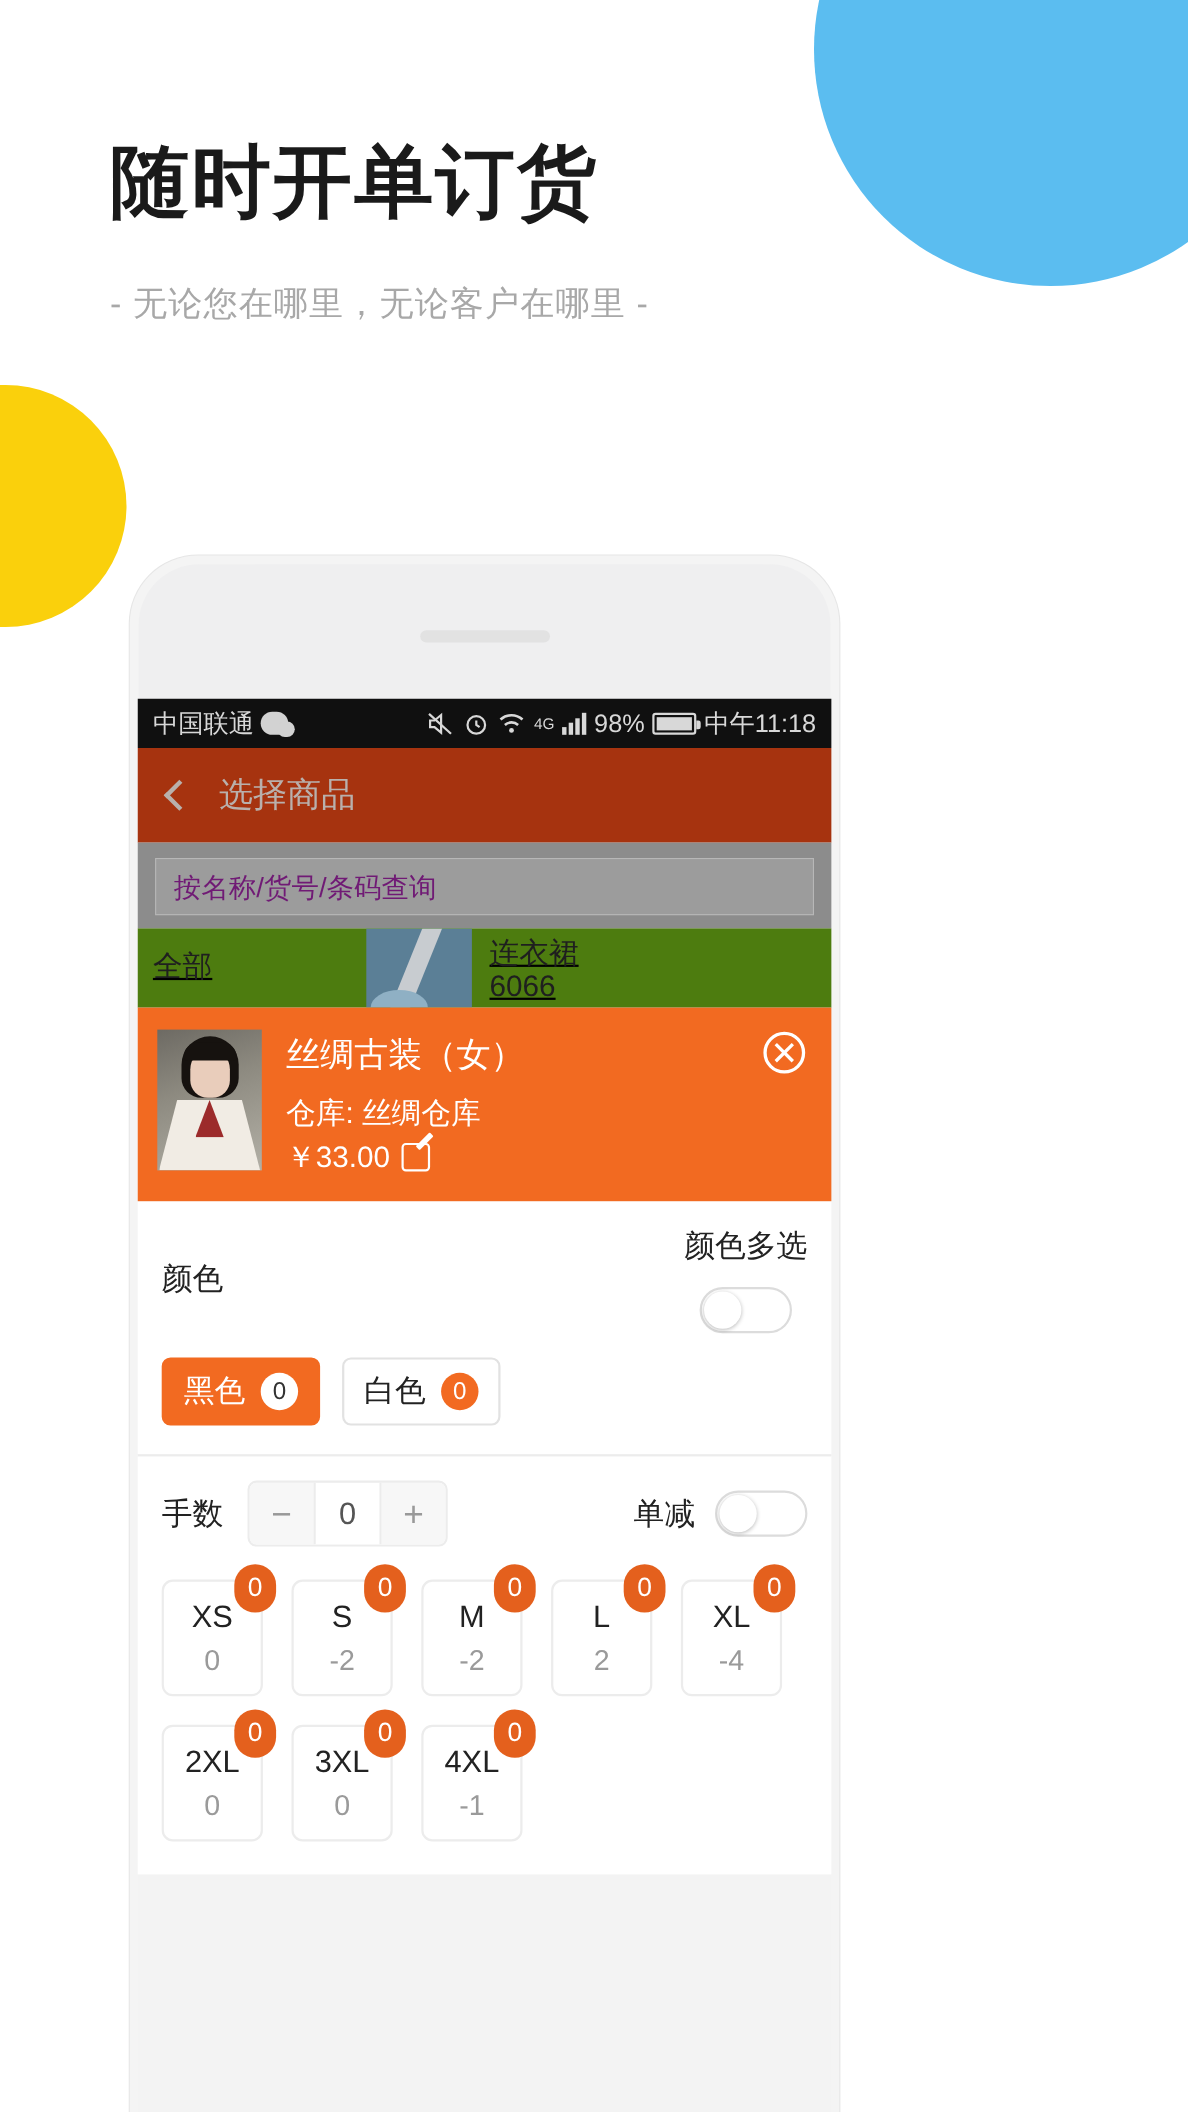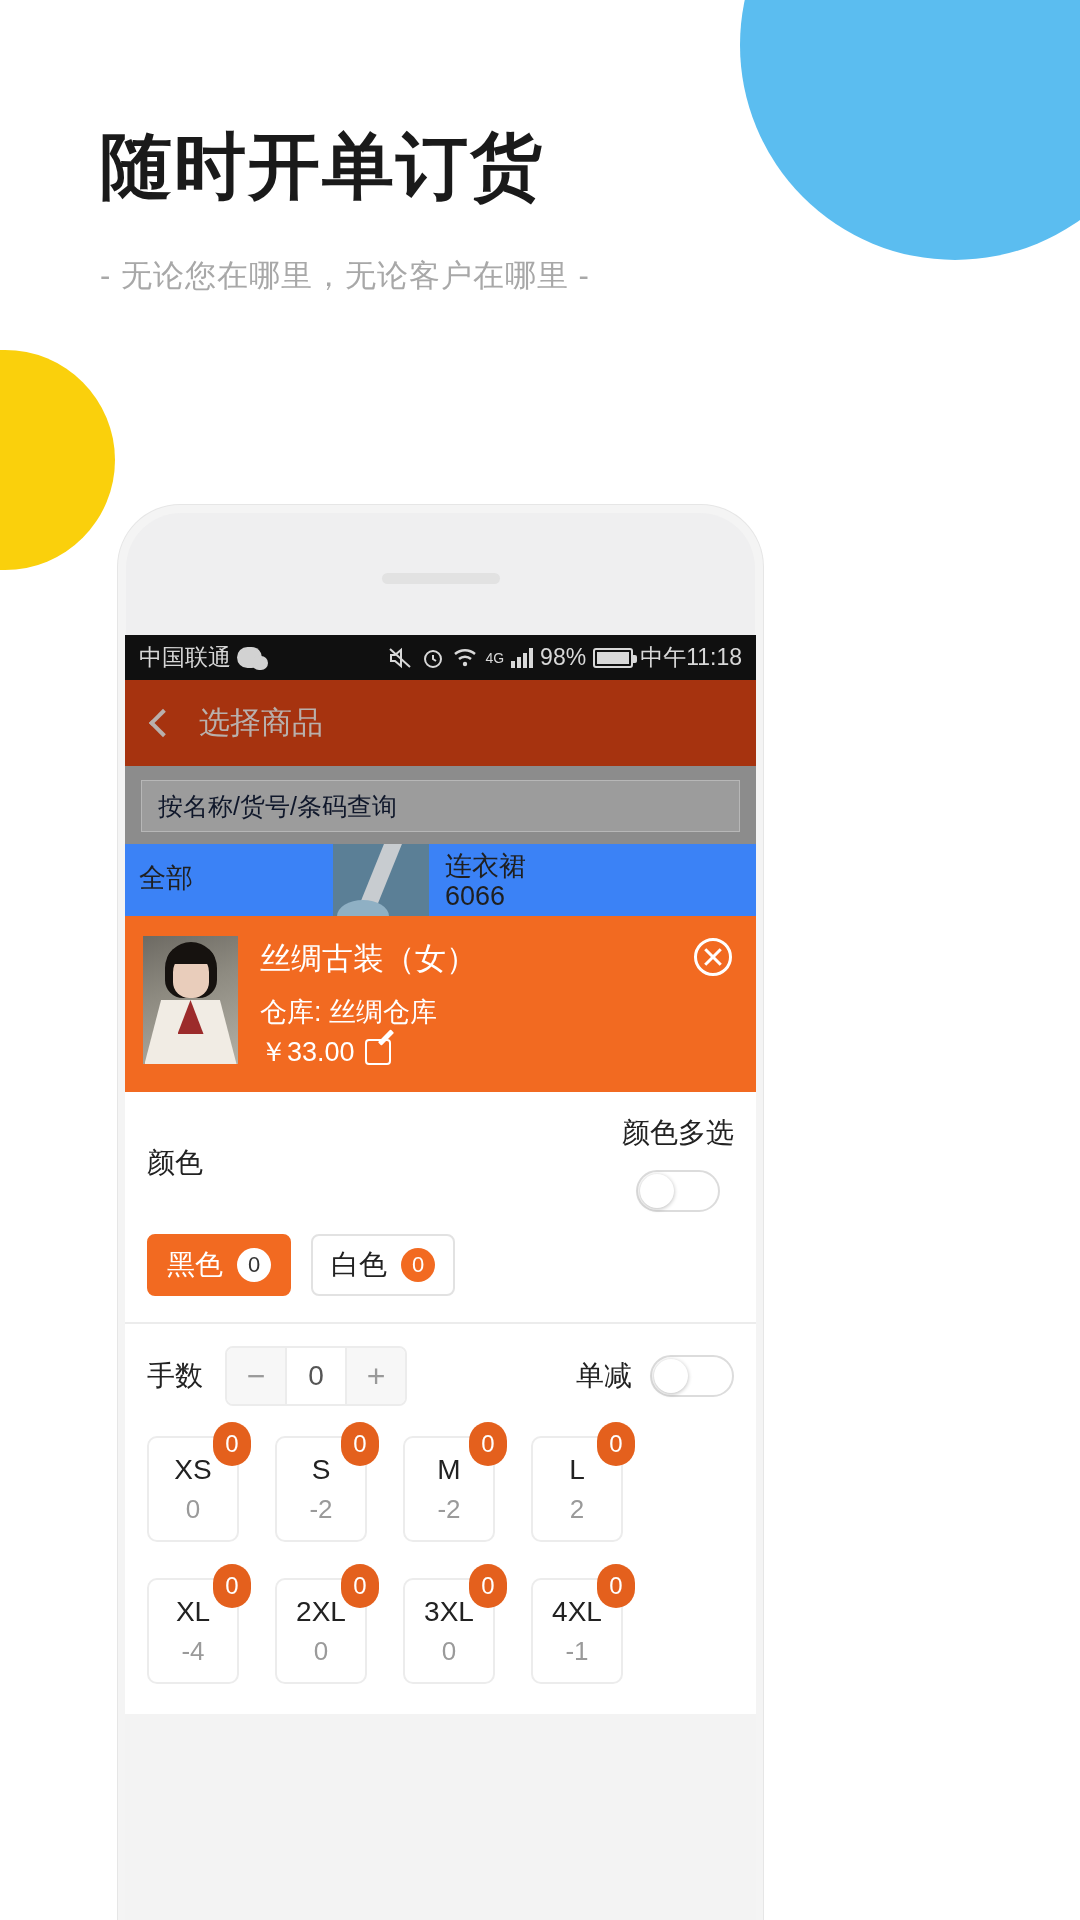--- a/index.html
+++ b/index.html
@@ -104,24 +104,24 @@
     transform:rotate(45deg); margin-left:8px;
   }
   .appbar-title { font-size:31px; color:#b9b0ac; font-weight:500; }
 
   
   .searchwrap { background:#8c8c8c; padding:14px 16px 12px 16px; }
   .searchbox {
     height:52px; border:1px solid #b7b7b7; background:#9c9c9c;
     display:flex; align-items:center; padding:0 16px;
   }
-  .searchbox .ph { font-size:25px; color:#0f172a; }
-
-  
-  .liststrip { background:#3b82f6; display:flex; height:72px; overflow:hidden; }
+  .searchbox .ph { font-size:25px; color:#701a75; }
+
+  
+  .liststrip { background:#4d7c0f; display:flex; height:72px; overflow:hidden;text-decoration:underline; }
   .cat-col { width:208px; padding:16px 0 0 14px; font-size:27px; color:#1f1f1f; }
   .prod-thumb {
     width:96px;height:72px;background:#5b7f96; position:relative; overflow:hidden;
   }
   .prod-thumb::before{
     content:""; position:absolute; left:36px; top:-8px; width:18px; height:90px;
     background:#c8ccd0; transform:skewX(-22deg);
   }
   .prod-thumb::after{
     content:""; position:absolute; left:4px; bottom:-16px; width:52px;height:32px;
@@ -228,21 +228,21 @@
   }
   .stepper .val {
     width:62px;height:56px;background:#ffffff;display:flex;align-items:center;
     justify-content:center;font-size:28px;color:#555;
     border-left:2px solid #ececec;border-right:2px solid #ececec;
   }
   .steprow .right { margin-left:auto; display:flex; align-items:center; gap:18px;}
   .steprow .right .lbl2 { font-size:28px; color:#222; }
 
   
-  .sizegrid { display:flex; flex-wrap:wrap; gap:36px; padding:12px 22px 30px 22px;align-items:center; }
+  .sizegrid { display:flex; flex-wrap:wrap; gap:26px; padding:12px 22px 30px 22px;align-items:center; }
   .size-cell { position:relative; width:92px; }
   .size-box {
     width:92px;height:106px;border:2px solid #ececec;border-radius:10px;
     background:#ffffff; display:flex; flex-direction:column;
     align-items:center; justify-content:center; gap:8px;
   }
   .size-box .nm { font-size:28px; color:#222; }
   .size-box .qty { font-size:26px; color:#9a9a9a; }
   .size-badge {
     position:absolute; right:-12px; top:-14px;

